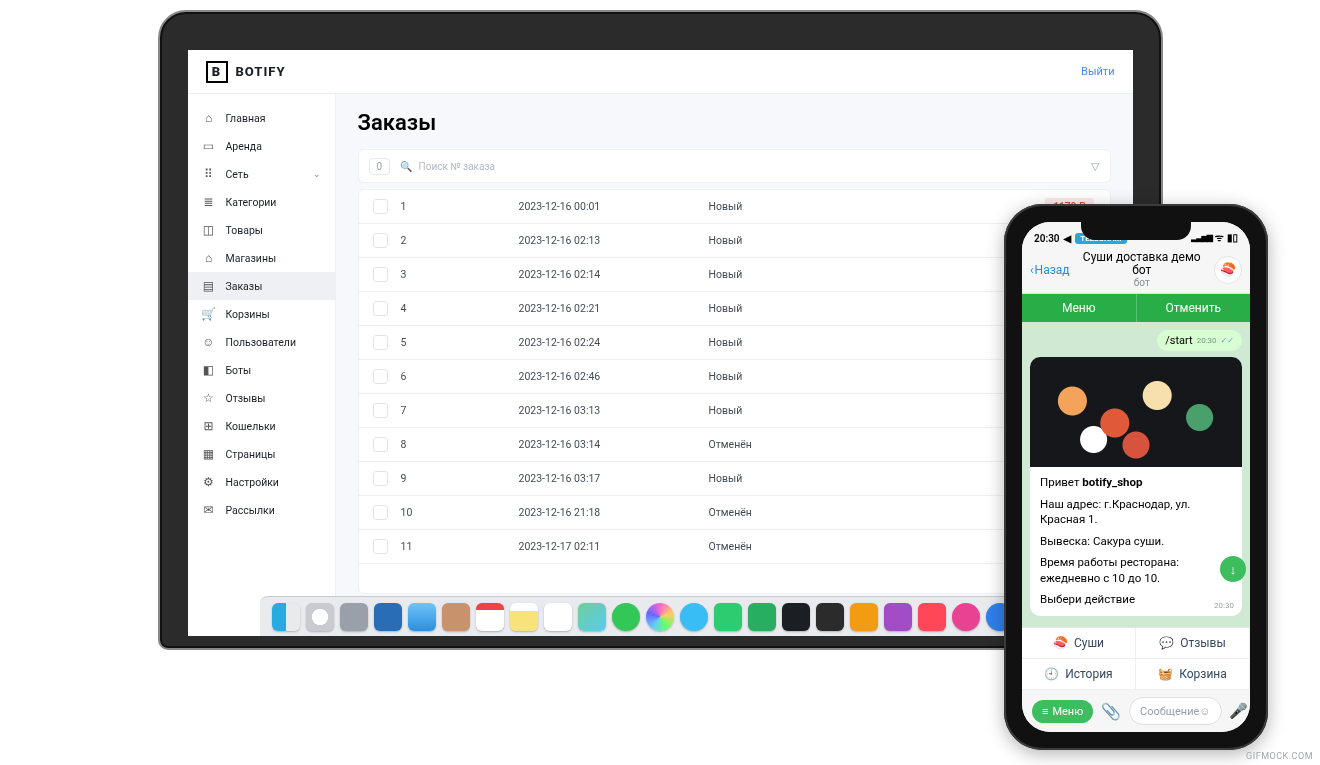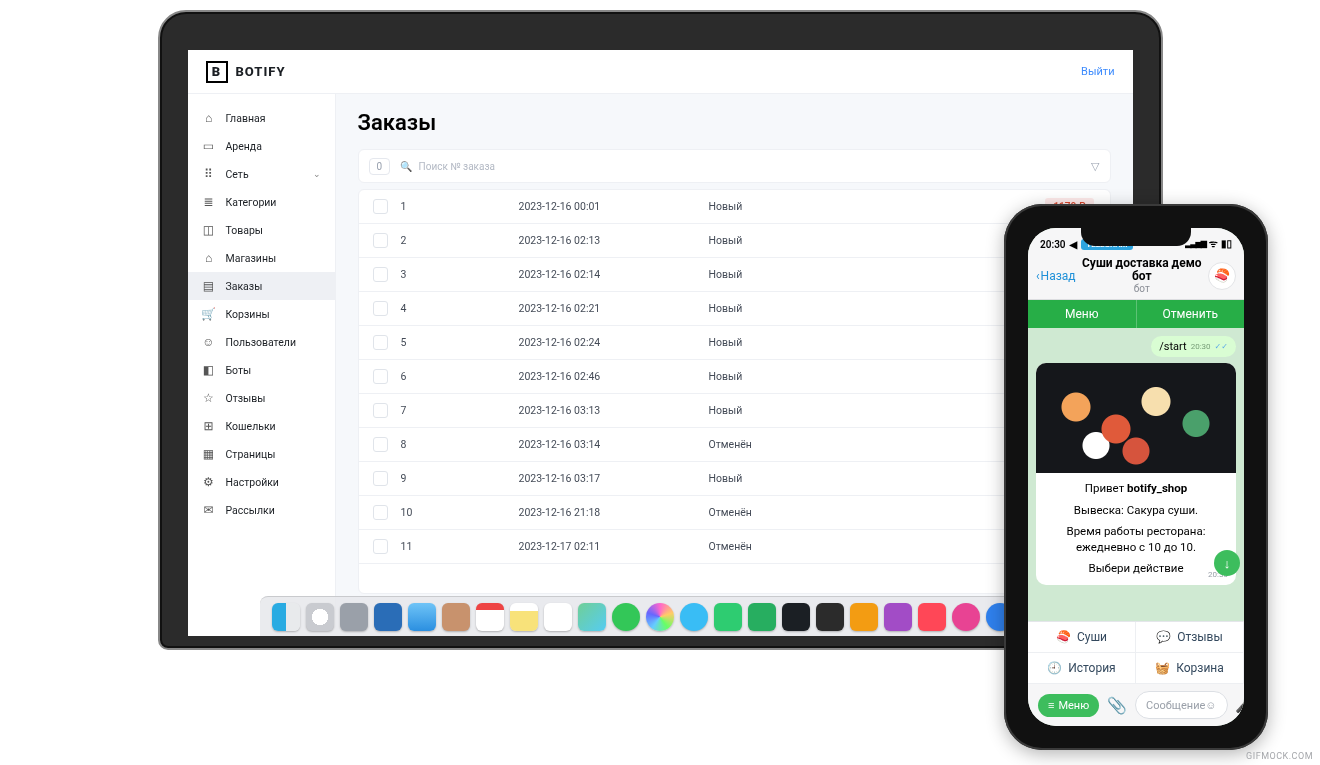--- a/index.html
+++ b/index.html
@@ -236,21 +236,21 @@
 
   
   .iphone {
     position: absolute;
     right: 52px;
     top: 204px;
     width: 264px;
     height: 546px;
     background: #111;
     border-radius: 38px;
-    padding: 24px;
+    padding: 18px;
     box-shadow: 0 4px 18px rgba(0,0,0,.3), inset 0 0 0 2px #3a3a3a;
   }
   .iphone-screen {
     width: 100%;
     height: 100%;
     background: #d0e8d3;
     border-radius: 28px;
     overflow: hidden;
     position: relative;
     display: flex;
@@ -285,21 +285,21 @@
     height: 48px;
     background: #f6f6f7;
     border-bottom: 1px solid #dcdde0;
     display: flex;
     align-items: center;
     padding: 0 8px;
     gap: 6px;
   }
   .tg-back { color:#1e90d8; font-size:12px; display:flex; align-items:center; gap:1px; cursor:pointer;}
   .tg-title-wrap { flex:1; text-align:center; line-height:1.1; }
-  .tg-title { font-size:12px; font-weight:700; color:#000; }
+  .tg-title { font-size:12px; font-weight:400; color:#000; }
   .tg-sub { font-size:10px; color:#8a8e96;}
   .tg-avatar { width:28px; height:28px; border-radius:50%; background:#fff; border:1px solid #e3e4e7; display:flex;align-items:center;justify-content:center;font-size:13px;}
 
   .tg-top-buttons {
     display: flex;
     background: #27ae47;
   }
   .tg-top-buttons > div {
     flex:1; text-align:center; color:#fff; font-size:12px; padding:7px 0;
     border-right:1px solid rgba(255,255,255,.25);
@@ -329,21 +329,20 @@
 
   .bot-bubble {
     background:#fff;
     border-radius:10px;
     padding:0;
     overflow:hidden;
     font-size:11.5px;
     color:#000;
     line-height:1.35;
     position:relative;
-    text-align:center;
   }
   .bot-img {
     height:110px;
     background:
       radial-gradient(circle at 20% 40%, #f3a35a 0 14px, transparent 15px),
       radial-gradient(circle at 40% 60%, #e05a3a 0 14px, transparent 15px),
       radial-gradient(circle at 60% 35%, #f7dfae 0 14px, transparent 15px),
       radial-gradient(circle at 80% 55%, #4aa06b 0 13px, transparent 14px),
       radial-gradient(circle at 50% 80%, #d6543d 0 13px, transparent 14px),
       radial-gradient(circle at 30% 75%, #fff 0 13px, transparent 14px),
@@ -673,20 +672,21 @@
         <span class="time">20:30</span>
         <span style="font-size:8px;color:#5aa8e8;">✓✓</span>
       </div>
 
       <div class="bot-bubble">
         <div class="bot-img"></div>
         <div class="bot-text">
           <p>
             <span>Привет </span><b>botify_shop</b>
           </p>
+          <p>Наш адрес: г.Краснодар, ул. Красная 1.</p>
           <p>Вывеска: Сакура суши.</p>
           <p>Время работы ресторана: ежедневно с 10 до 10.</p>
           <p>Выбери действие</p>
         </div>
         <span class="bot-time">20:30</span>
       </div>
 
       <div class="send-btn">↓</div>
     </div>
 

